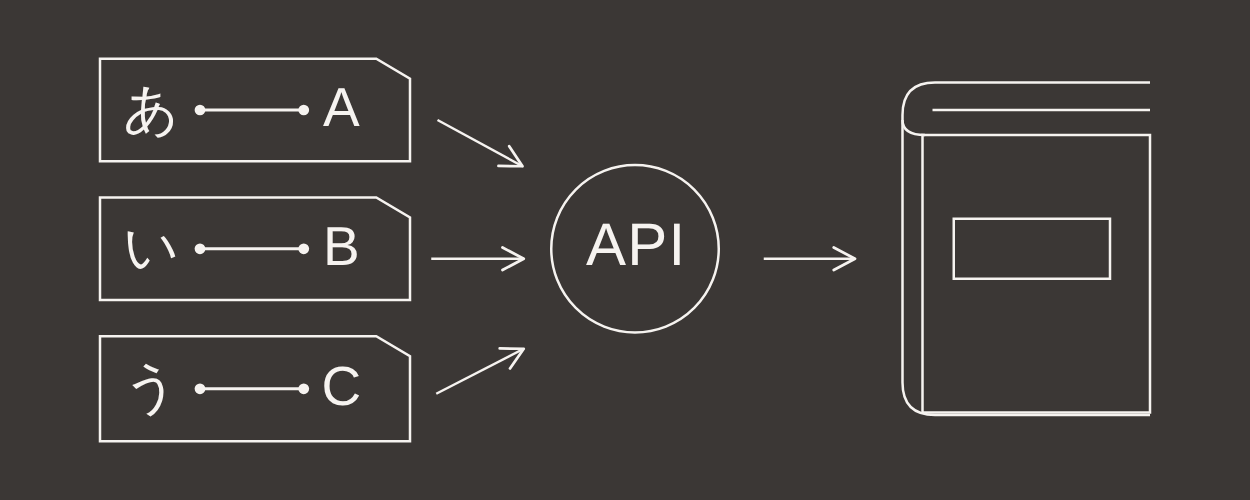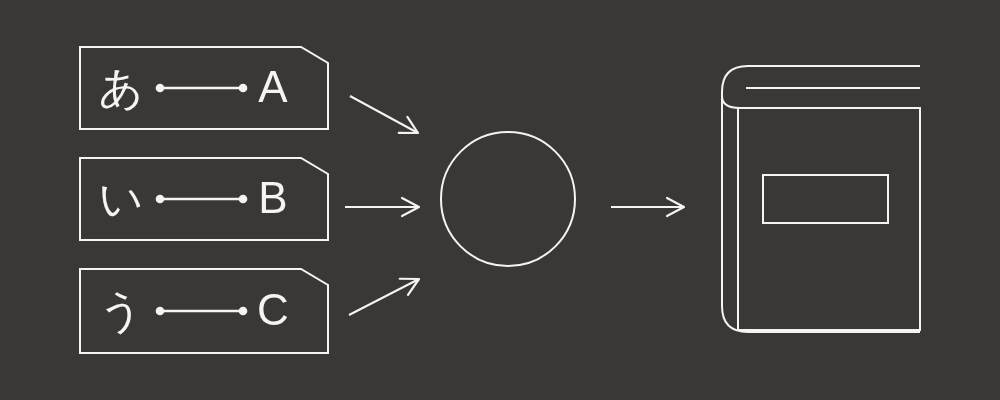--- a/index.html
+++ b/index.html
@@ -96,13 +96,14 @@
 
   <span class="glyph" style="left:121px; top:89px;">あ</span>
   <span class="glyph" style="left:273px; top:88px;">A</span>
 
   <span class="glyph" style="left:121px; top:200px;">い</span>
   <span class="glyph" style="left:273px; top:199px;">B</span>
 
   <span class="glyph" style="left:121px; top:312px;">う</span>
   <span class="glyph" style="left:273px; top:311px;">C</span>
 
+  <span class="glyph api" style="left:509px; top:198px;">API</span>
 </div>
 
 </body></html>

